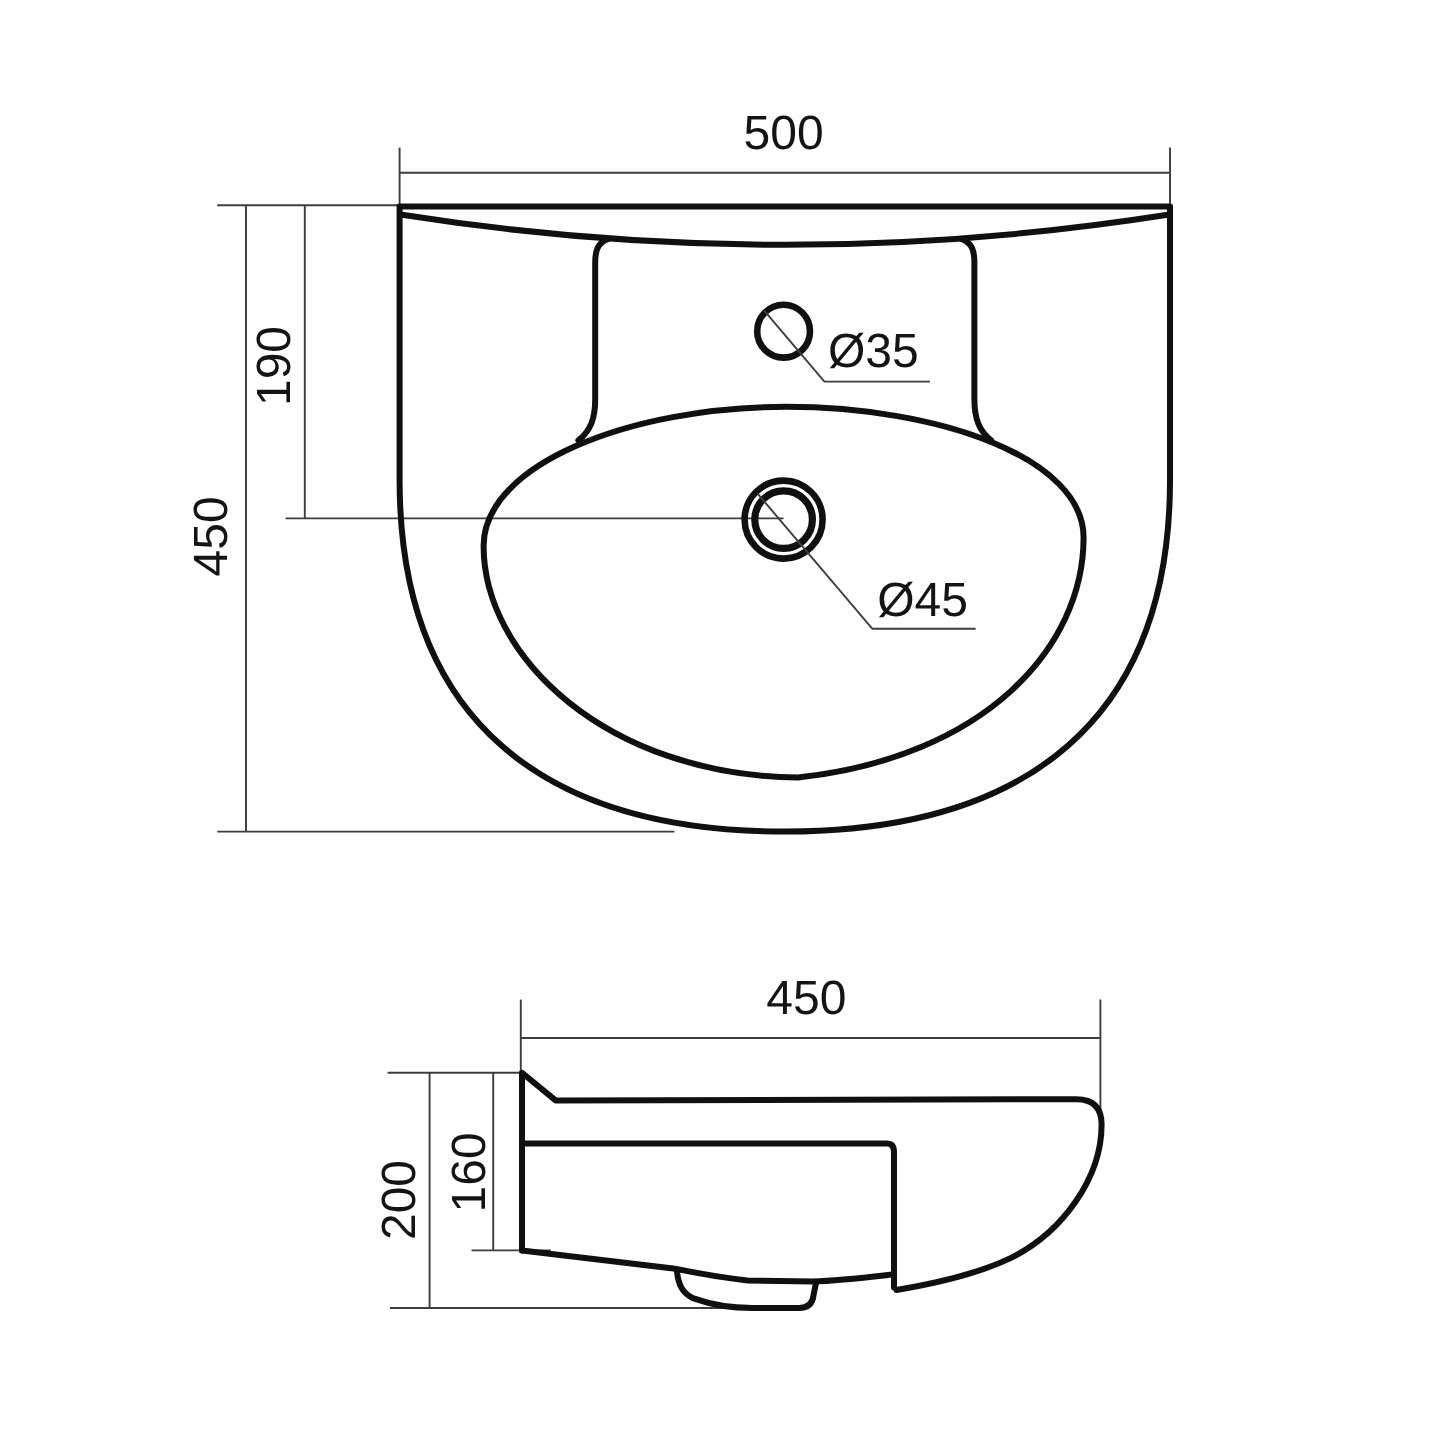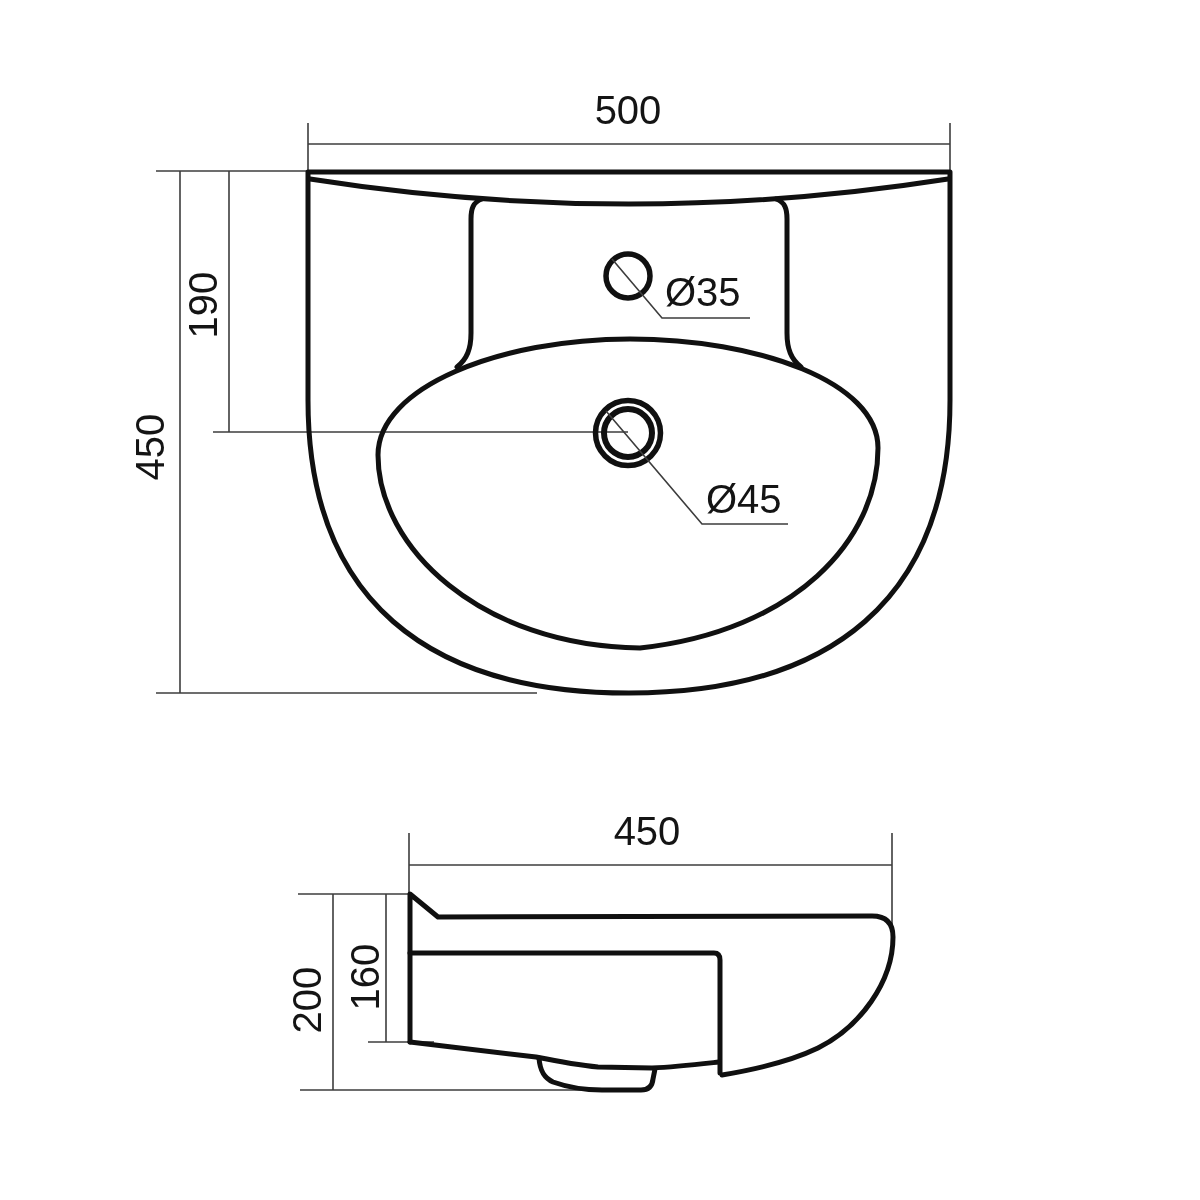--- a/index.html
+++ b/index.html
@@ -12,20 +12,21 @@
     margin:0; padding:0;
     background:var(--bg);
     width:1200px; height:1200px;
     font-family:"Liberation Sans", sans-serif;
   }
   .canvas{
     position:relative;
     width:956px; height:1200px;
     background:var(--bg);
     overflow:hidden;
+    padding-left:25px;
   }
   svg{ display:block; }
   .thick{
     fill:none;
     stroke:var(--outline);
     stroke-width:5;
     stroke-linecap:round;
     stroke-linejoin:round;
   }
   .thin{

